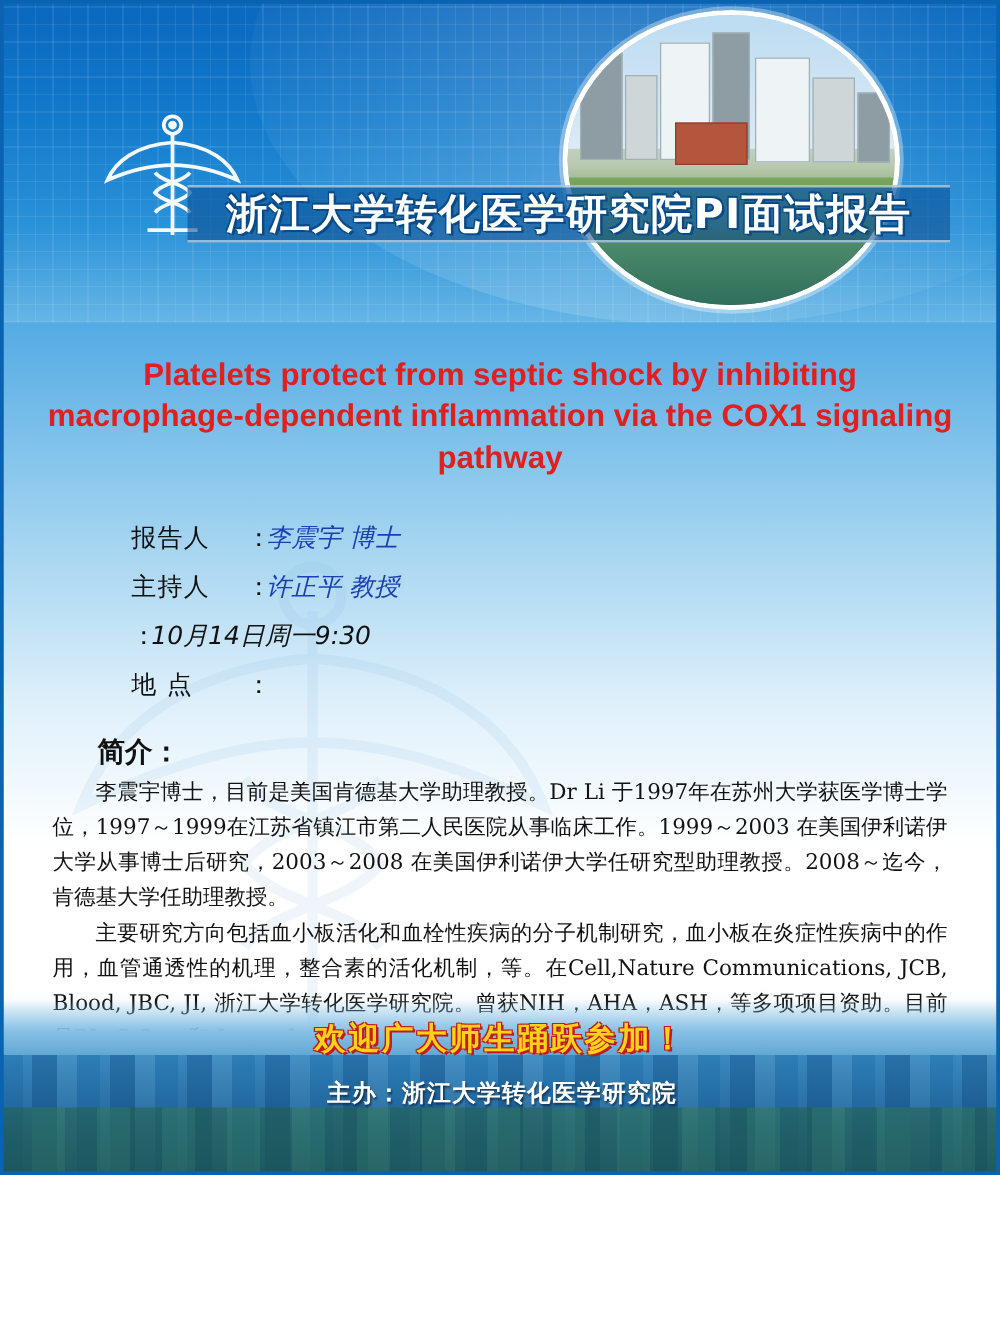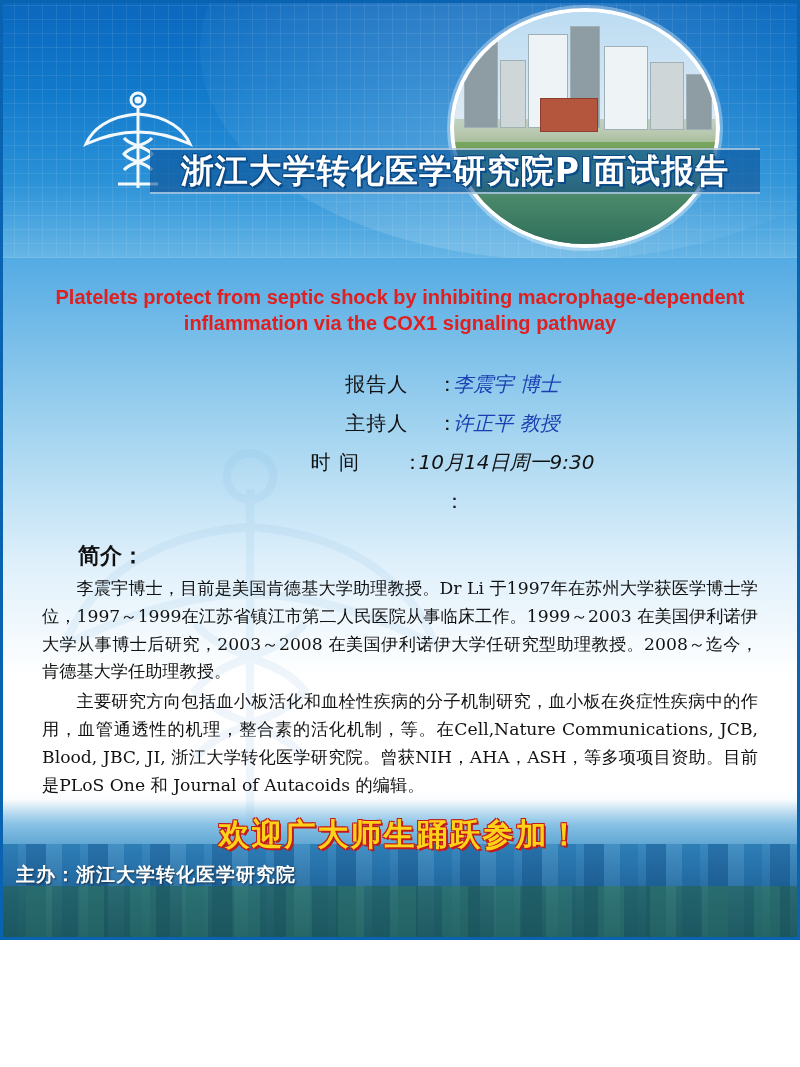--- a/index.html
+++ b/index.html
@@ -108,36 +108,35 @@
     opacity: .12;
     pointer-events:none;
   }
 
   .en-title{
     position:relative;
     margin: 22px 34px 0 34px;
     text-align:center;
     color:#e01f1f;
     font-weight: bold;
-    font-size: 20px;
+    font-size: 25px;
     line-height: 1.32;
     font-family: "Liberation Sans", sans-serif;
   }
 
   .info-block{
     position:relative;
     margin: 28px 0 0 105px;
     color:#111;
   }
   .info-row{
     display:flex; align-items:baseline;
     font-size: 20px;
     line-height: 1.95;
     font-family: "DejaVu Sans", "Liberation Sans", sans-serif;
-    justify-content: center;
   }
   .info-label{ width: 92px; color:#111; letter-spacing:1px; }
   .info-colon{ width: 16px; }
   .info-value{ color:#1a3fa0; font-weight:500;font-style:italic; }
   .info-value.blue{ color:#1b3fb0; }
   .info-value.dark{ color:#111; }
 
   .section-title{
     position:relative;
     margin: 20px 0 4px 78px;
@@ -172,30 +171,31 @@
     opacity:.95;
   }
   .footer-trees{
     position:absolute; left:0; right:0; bottom:0; height:54px;
     background: repeating-linear-gradient(90deg, rgba(36,96,62,.85) 0 26px, rgba(52,120,74,.85) 26px 52px);
     opacity:.6;
   }
   .welcome{
     position:absolute; left:0; right:0; top: 14px;
     text-align:center;
-    font-size: 31px;
+    font-size: 25px;
     font-weight:bold;
     color:#ffd21a;
     letter-spacing: 2px;
     font-family: "DejaVu Sans", "Liberation Sans", sans-serif;
     text-shadow: 2px 2px 0 #c21b1b, -1px -1px 0 #c21b1b, 1px -1px 0 #c21b1b, -1px 1px 0 #c21b1b;
     white-space: nowrap;
   }
   .organizer{
-    position:absolute; left:16px; right:0; top: 62px;
+    position:absolute; left:3px; right:0; top: 62px;
+    text-align:center;
     font-size: 19px;
     font-weight:bold;
     color:#ffffff;
     letter-spacing: 1px;
     font-family: Liberation Sans, sans-serif;
     text-shadow: 1px 1px 2px rgba(0,0,0,.55);
     white-space: nowrap;
   }
 </style>
 </head>
@@ -262,25 +262,25 @@
         <span class="info-label">报告人</span>
         <span class="info-colon">：</span>
         <span class="info-value blue">李震宇 博士</span>
       </div>
       <div class="info-row">
         <span class="info-label">主持人</span>
         <span class="info-colon">：</span>
         <span class="info-value blue">许正平 教授</span>
       </div>
       <div class="info-row">
-        <span class="info-label">时  间</span>
         <span class="info-colon">：</span>
         <span class="info-value dark">10月14日周一9:30</span>
       </div>
       <div class="info-row">
+        <span class="info-label">地  点</span>
         <span class="info-colon">：</span>
       </div>
     </div>
 
     <div class="section-title">简介：</div>
 
     <p class="para">李震宇博士，目前是美国肯德基大学助理教授。Dr Li 于1997年在苏州大学获医学博士学位，1997～1999在江苏省镇江市第二人民医院从事临床工作。1999～2003 在美国伊利诺伊大学从事博士后研究，2003～2008 在美国伊利诺伊大学任研究型助理教授。2008～迄今，肯德基大学任助理教授。</p>
     <p class="para">主要研究方向包括血小板活化和血栓性疾病的分子机制研究，血小板在炎症性疾病中的作用，血管通透性的机理，整合素的活化机制，等。在Cell,Nature Communications, JCB, Blood, JBC, JI, 浙江大学转化医学研究院。曾获NIH，AHA，ASH，等多项项目资助。目前是PLoS One 和 Journal of Autacoids 的编辑。</p>
   </div>
 

